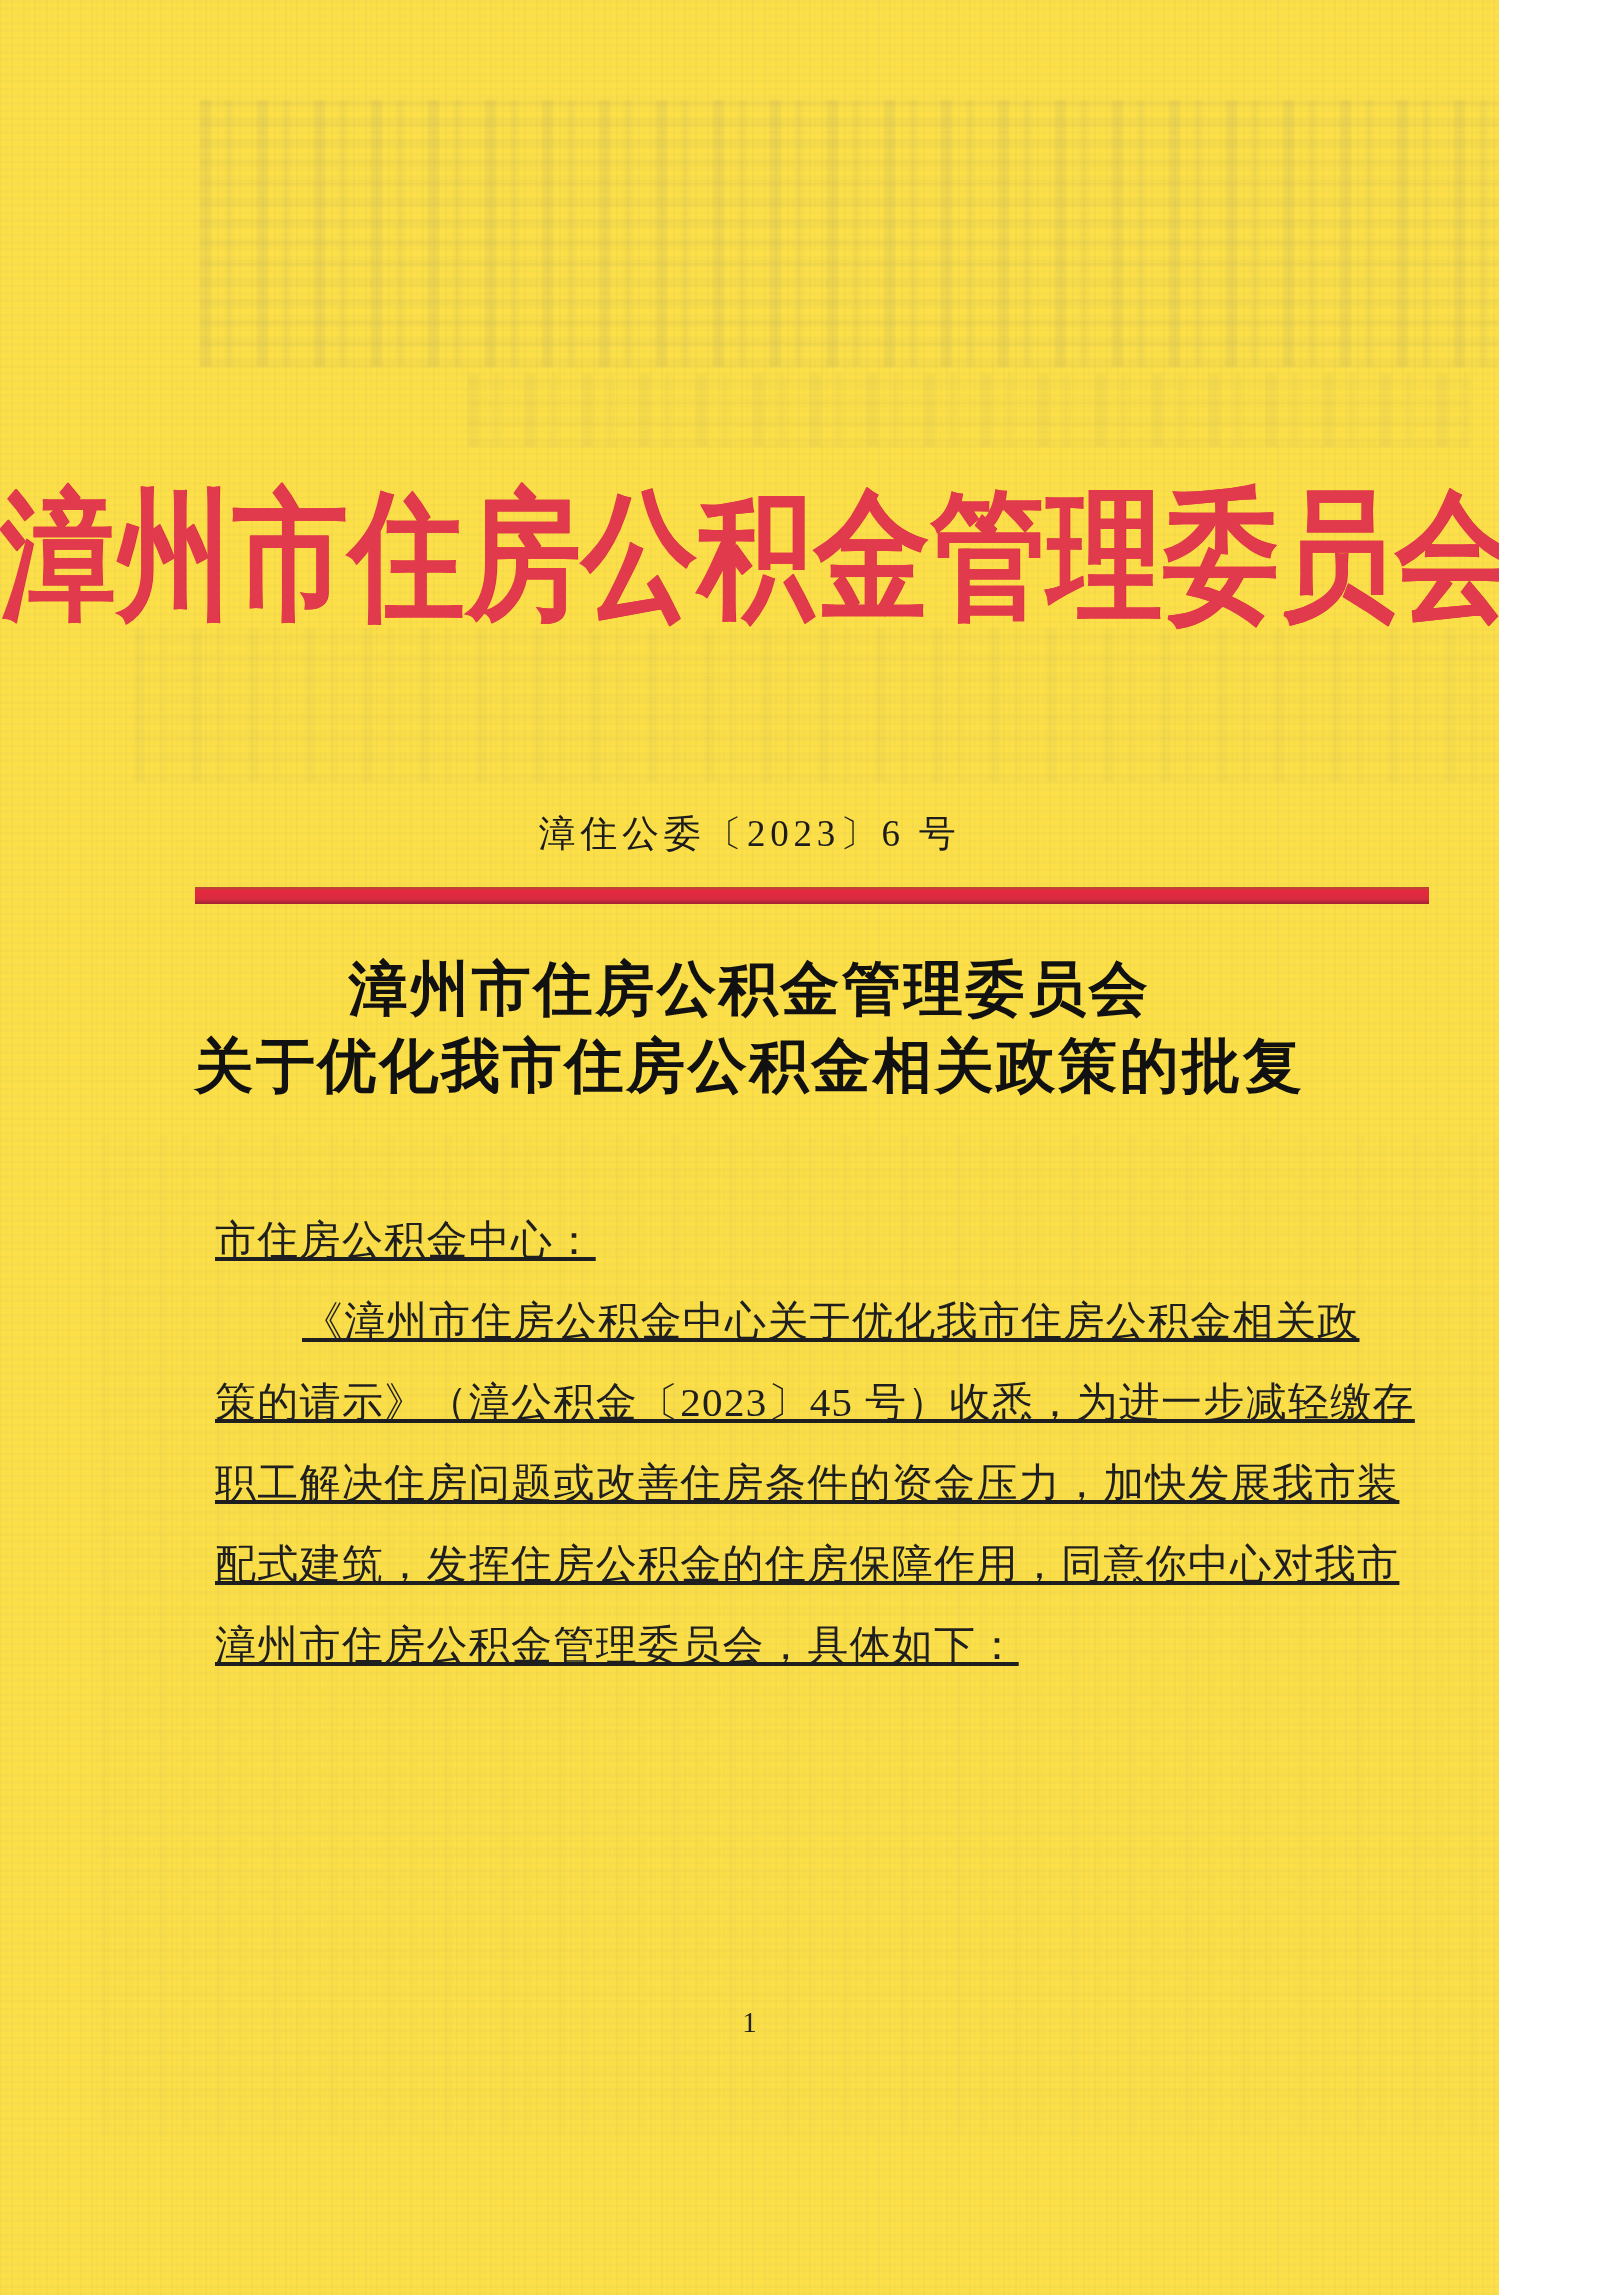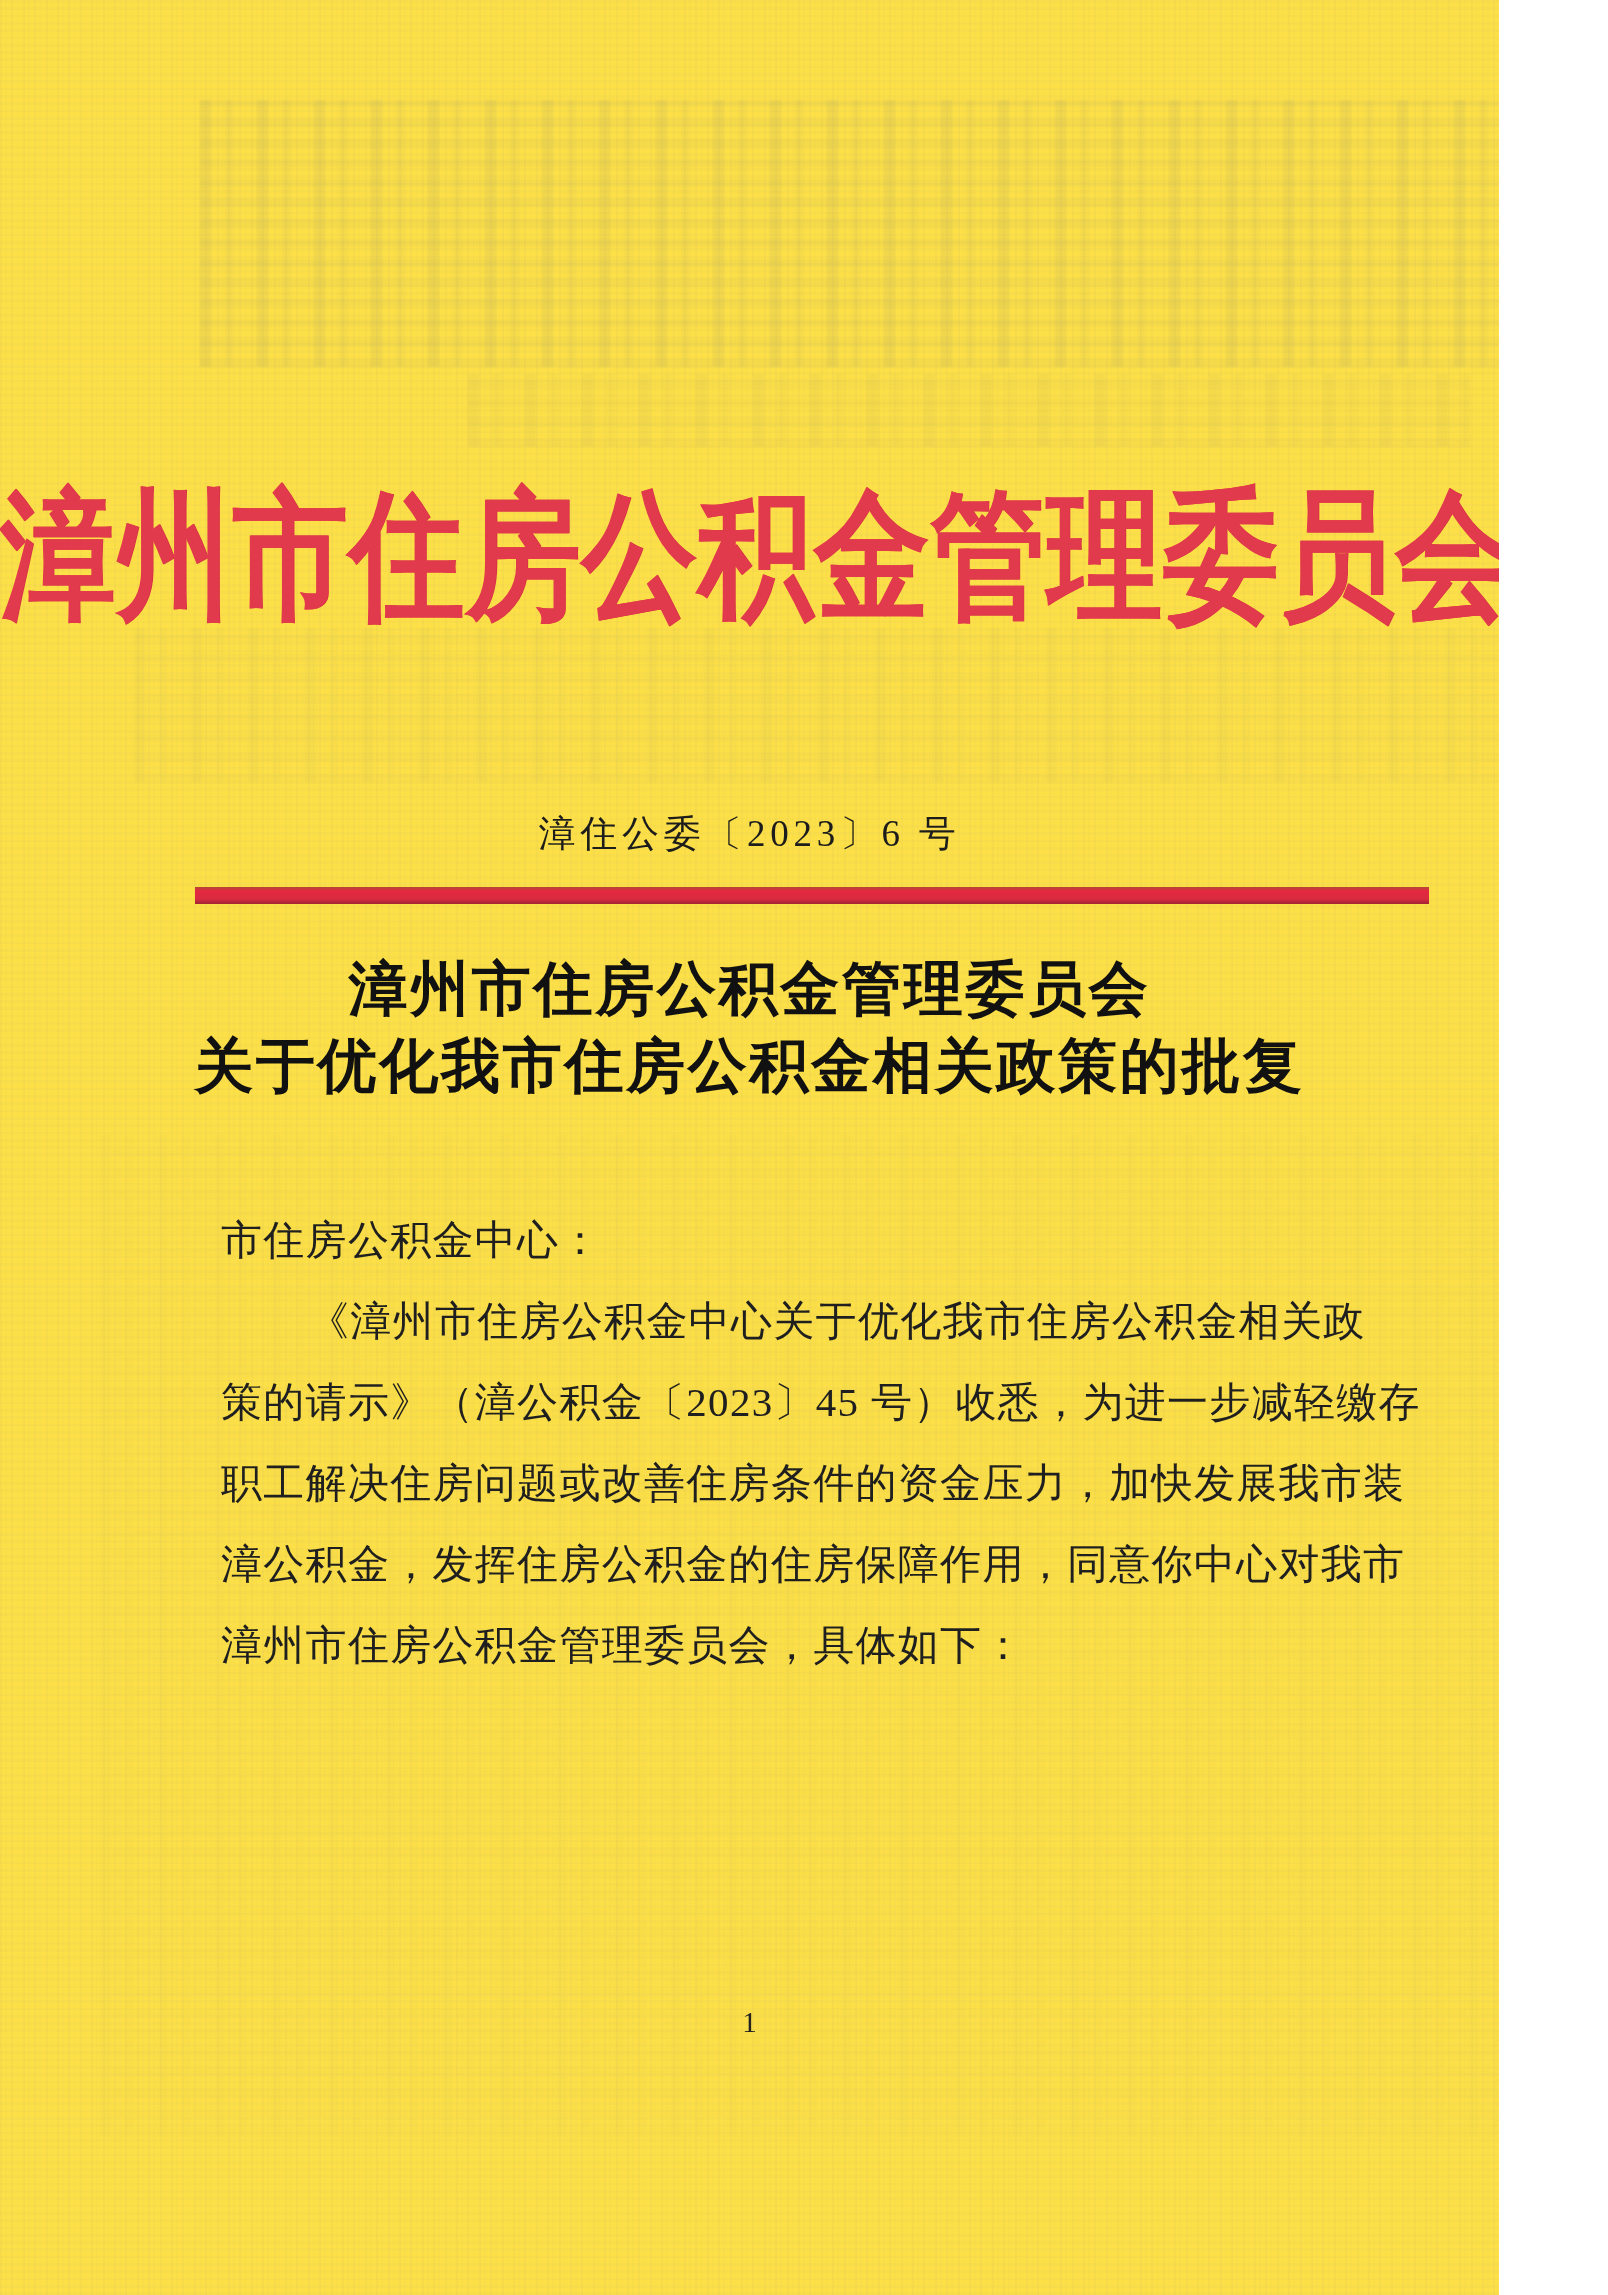--- a/index.html
+++ b/index.html
@@ -70,25 +70,26 @@
     top: 951px; left: 0; right: 0;
     text-align: center;
     font-size: 59px;
     font-weight: bold;
     line-height: 77px;
     letter-spacing: 2.7px;
     color: #111111;
   }
   .body-text {
     position: absolute;
-    top: 1200px; left: 221px;
+    top: 1200px; left: 215px;
     width: 1202px;
     font-size: 41px;
     letter-spacing: 1.3px;
     color: #1f1f1f;
+    text-decoration: underline;
   }
   .body-line {
     height: 81px;
     line-height: 81px;
     white-space: nowrap;
   }
   .indent { padding-left: 87px; }
   .heading-line {
     font-family: "Liberation Sans", "DejaVu Sans", sans-serif;
     font-weight: bold;
@@ -125,20 +126,20 @@
   <div class="doc-title">
     <div>漳州市住房公积金管理委员会</div>
     <div>关于优化我市住房公积金相关政策的批复</div>
   </div>
 
   <div class="body-text">
     <div class="body-line">市住房公积金中心：</div>
     <div class="body-line indent">《漳州市住房公积金中心关于优化我市住房公积金相关政</div>
     <div class="body-line">策的请示》（漳公积金〔2023〕45 号）收悉，为进一步减轻缴存</div>
     <div class="body-line">职工解决住房问题或改善住房条件的资金压力，加快发展我市装</div>
-    <div class="body-line">漳公积金，发挥住房公积金的住房保障作用，同意你中心对我市</div>
+    <div class="body-line">配式建筑，发挥住房公积金的住房保障作用，同意你中心对我市</div>
     <div class="body-line">漳州市住房公积金管理委员会，具体如下：</div>
   </div>
 
   <div class="page-number">1</div>
 
 </div>
 
 
 </body></html>

